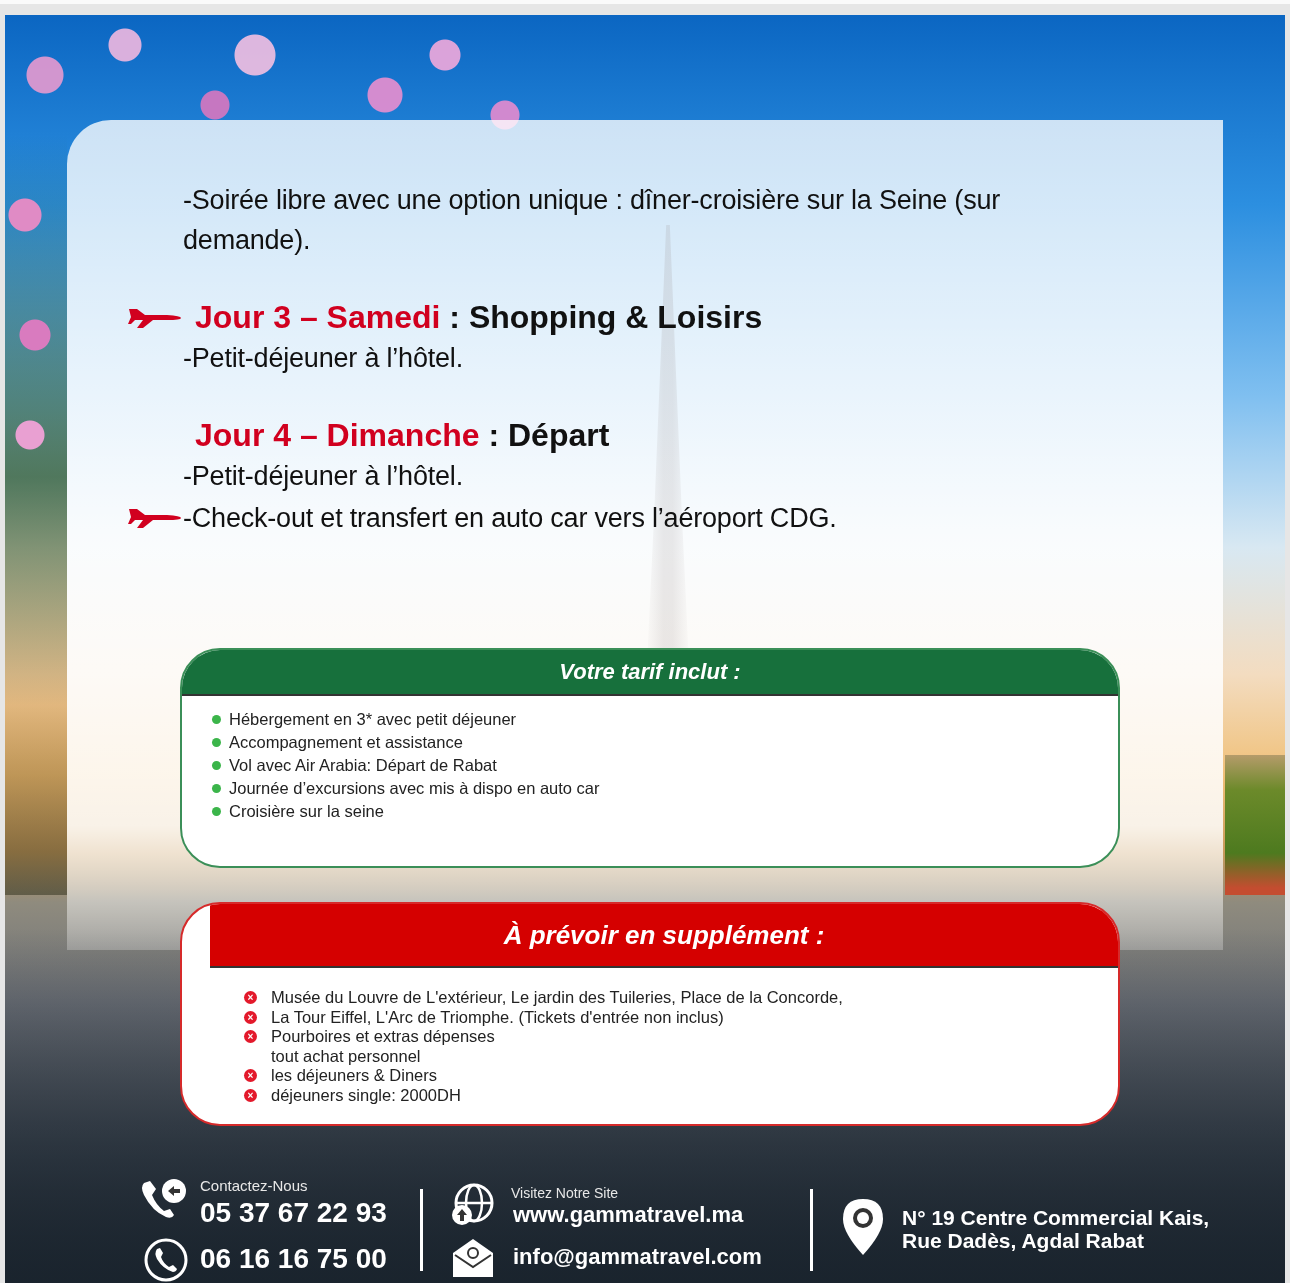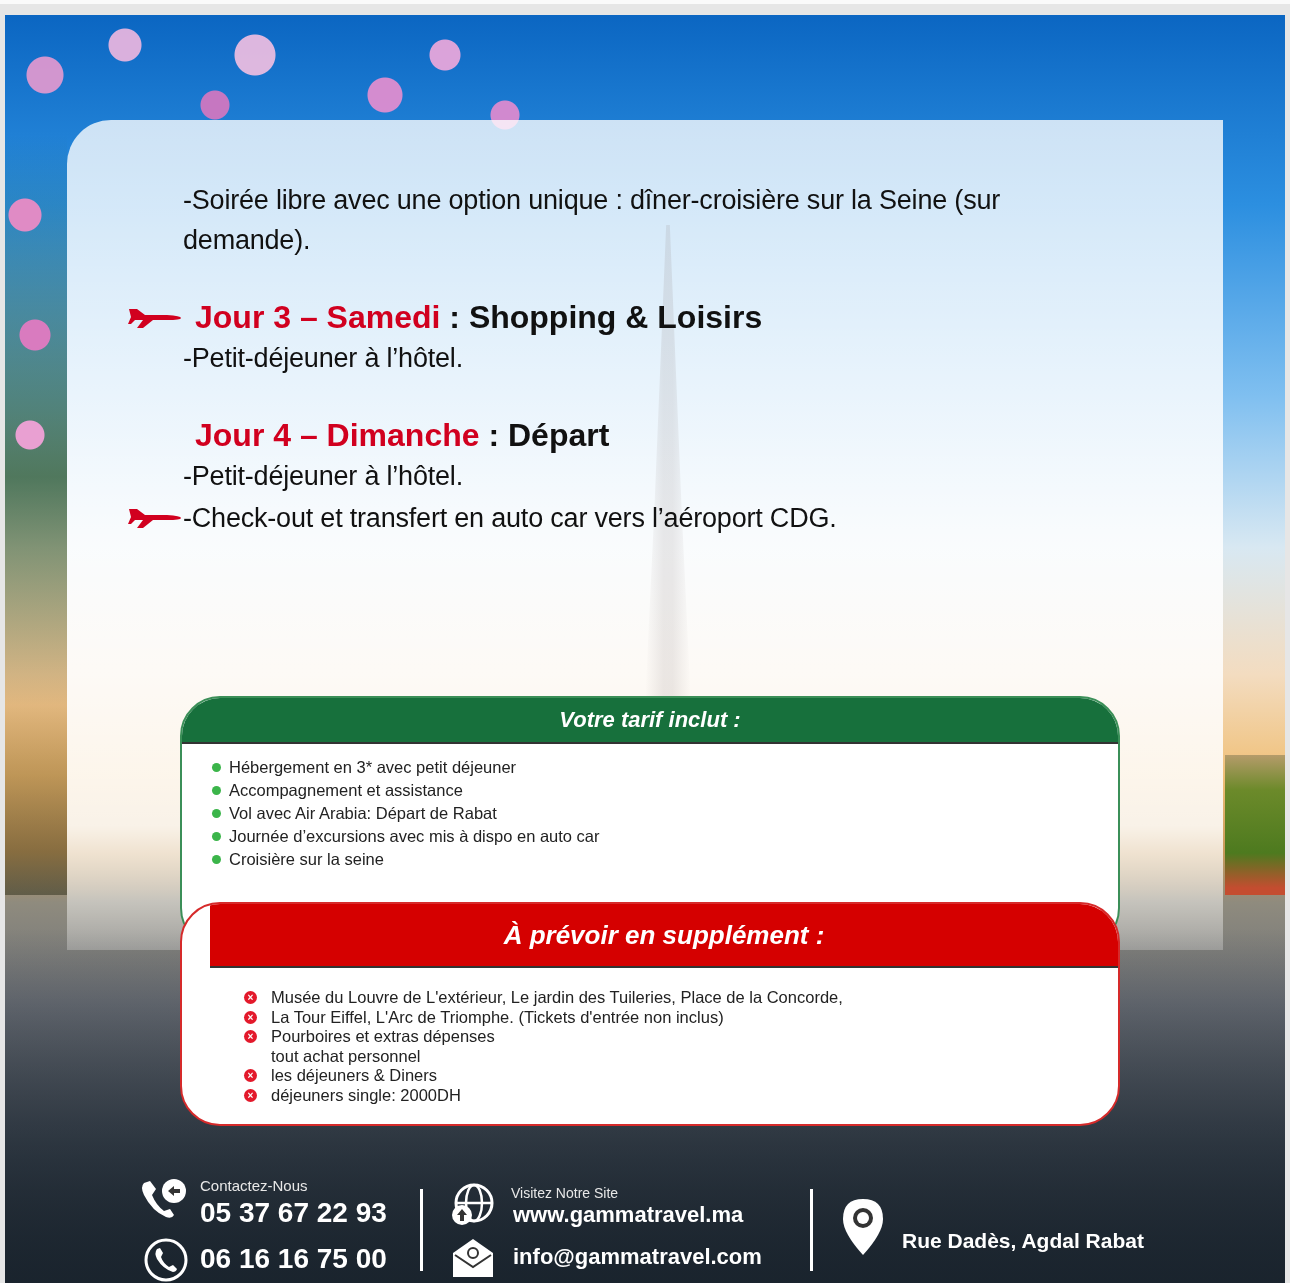--- a/index.html
+++ b/index.html
@@ -36,21 +36,21 @@
     background: linear-gradient(90deg, rgba(150,140,140,0) 0%, rgba(150,140,140,.18) 40%, rgba(150,140,140,.18) 60%, rgba(150,140,140,0) 100%);
     clip-path: polygon(46% 0, 54% 0, 80% 60%, 100% 100%, 0 100%, 20% 60%); }
 
   .line { position:absolute; font-size:27px; color:#111; font-family:"Liberation Sans", sans-serif; white-space:nowrap; letter-spacing:-0.2px; }
   .day { position:absolute; font-size:32px; font-weight:bold; white-space:nowrap; }
   .day .red { color:#d1001f; }
   .day .black { color:#111; }
   .plane { position:absolute; width:56px; height:24px; }
 
   .box { position:absolute; left:180px; width:940px; background:#fff; border-radius:40px; overflow:hidden; }
-  .box.green { top:648px; height:252px; border:2px solid #3b8f58; box-sizing:border-box;margin-top:48px; }
+  .box.green { top:648px; height:220px; border:2px solid #3b8f58; box-sizing:border-box; }
   .box.red { top:902px; height:224px; border:2px solid #d62a2a; box-sizing:border-box;padding-left:28px; }
   .box .hdr { height:44px; display:flex; align-items:center; justify-content:center; color:#fff; font-style:italic; font-weight:bold; font-size:22px; border-bottom:2px solid #333; }
   .box.green .hdr { background:#17703c; }
   .box.red .hdr { background:#d50000; height:62px; font-size:26px; }
   .list { list-style:none; margin:0; padding:0; }
   .green .list { padding:12px 0 0 30px; }
   .green .list li { font-size:16.5px; color:#222; height:23px; line-height:23px; display:flex; align-items:center; }
   .dot { display:inline-block; width:9px; height:9px; border-radius:50%; background:#3bb54a; margin-right:8px; flex:none; }
   .red .list { padding:20px 0 0 34px; }
   .red .list li { font-size:16.5px; color:#222; height:19.5px; line-height:19.5px; display:flex; align-items:center; }
@@ -185,15 +185,16 @@
     </svg>
     <div class="ft med" style="left:460px; top:79px;">info@gammatravel.com</div>
 
     <div class="vsep" style="left:757px; top:24px; height:82px;"></div>
 
     <svg class="ico" style="left:788px; top:32px;" width="44" height="60" viewBox="0 0 44 60">
       <path d="M22 2 Q42 2 42 22 Q42 36 22 58 Q2 36 2 22 Q2 2 22 2 Z" fill="#fff"></path>
       <circle cx="22" cy="21" r="10" fill="#333"></circle>
       <circle cx="22" cy="21" r="6" fill="#fff"></circle>
     </svg>
+    <div class="ft med" style="left:849px; top:41px; font-size:21px;">N° 19 Centre Commercial Kais,</div>
     <div class="ft med" style="left:849px; top:64px; font-size:21px;">Rue Dadès, Agdal Rabat</div>
   </div>
 </div>
 
 </body></html>

